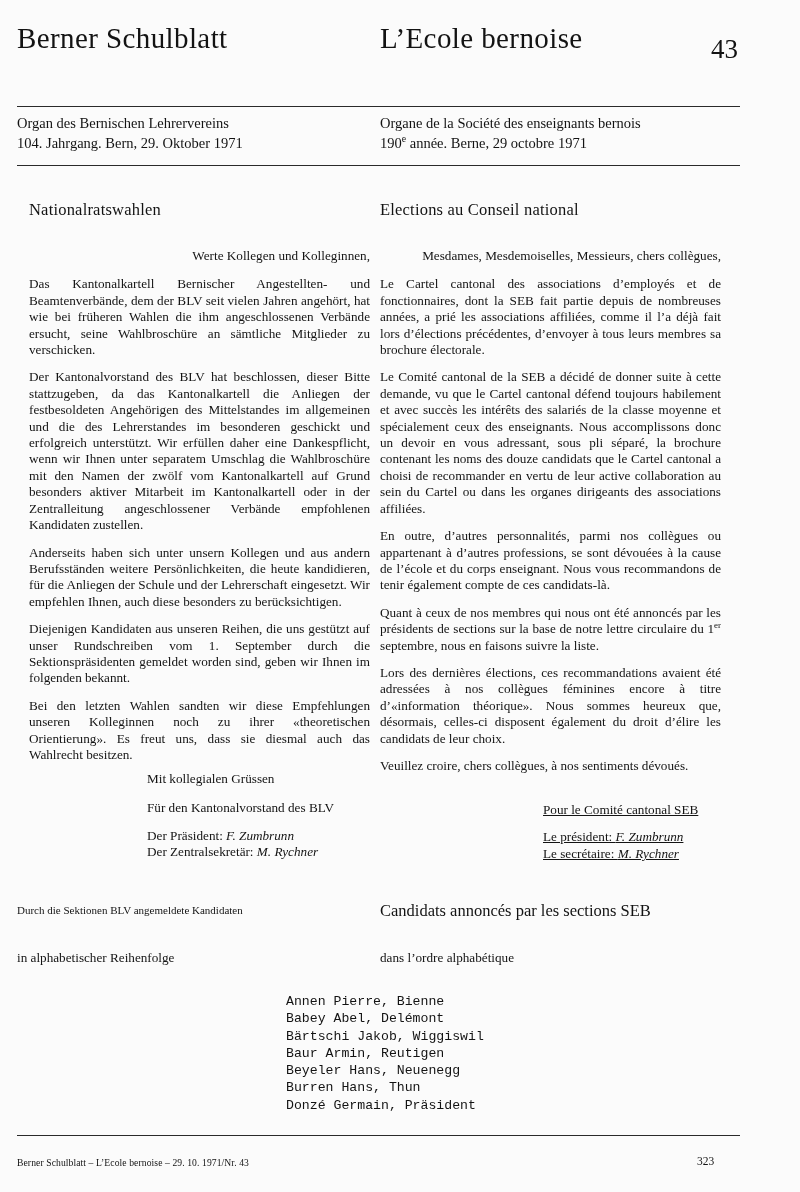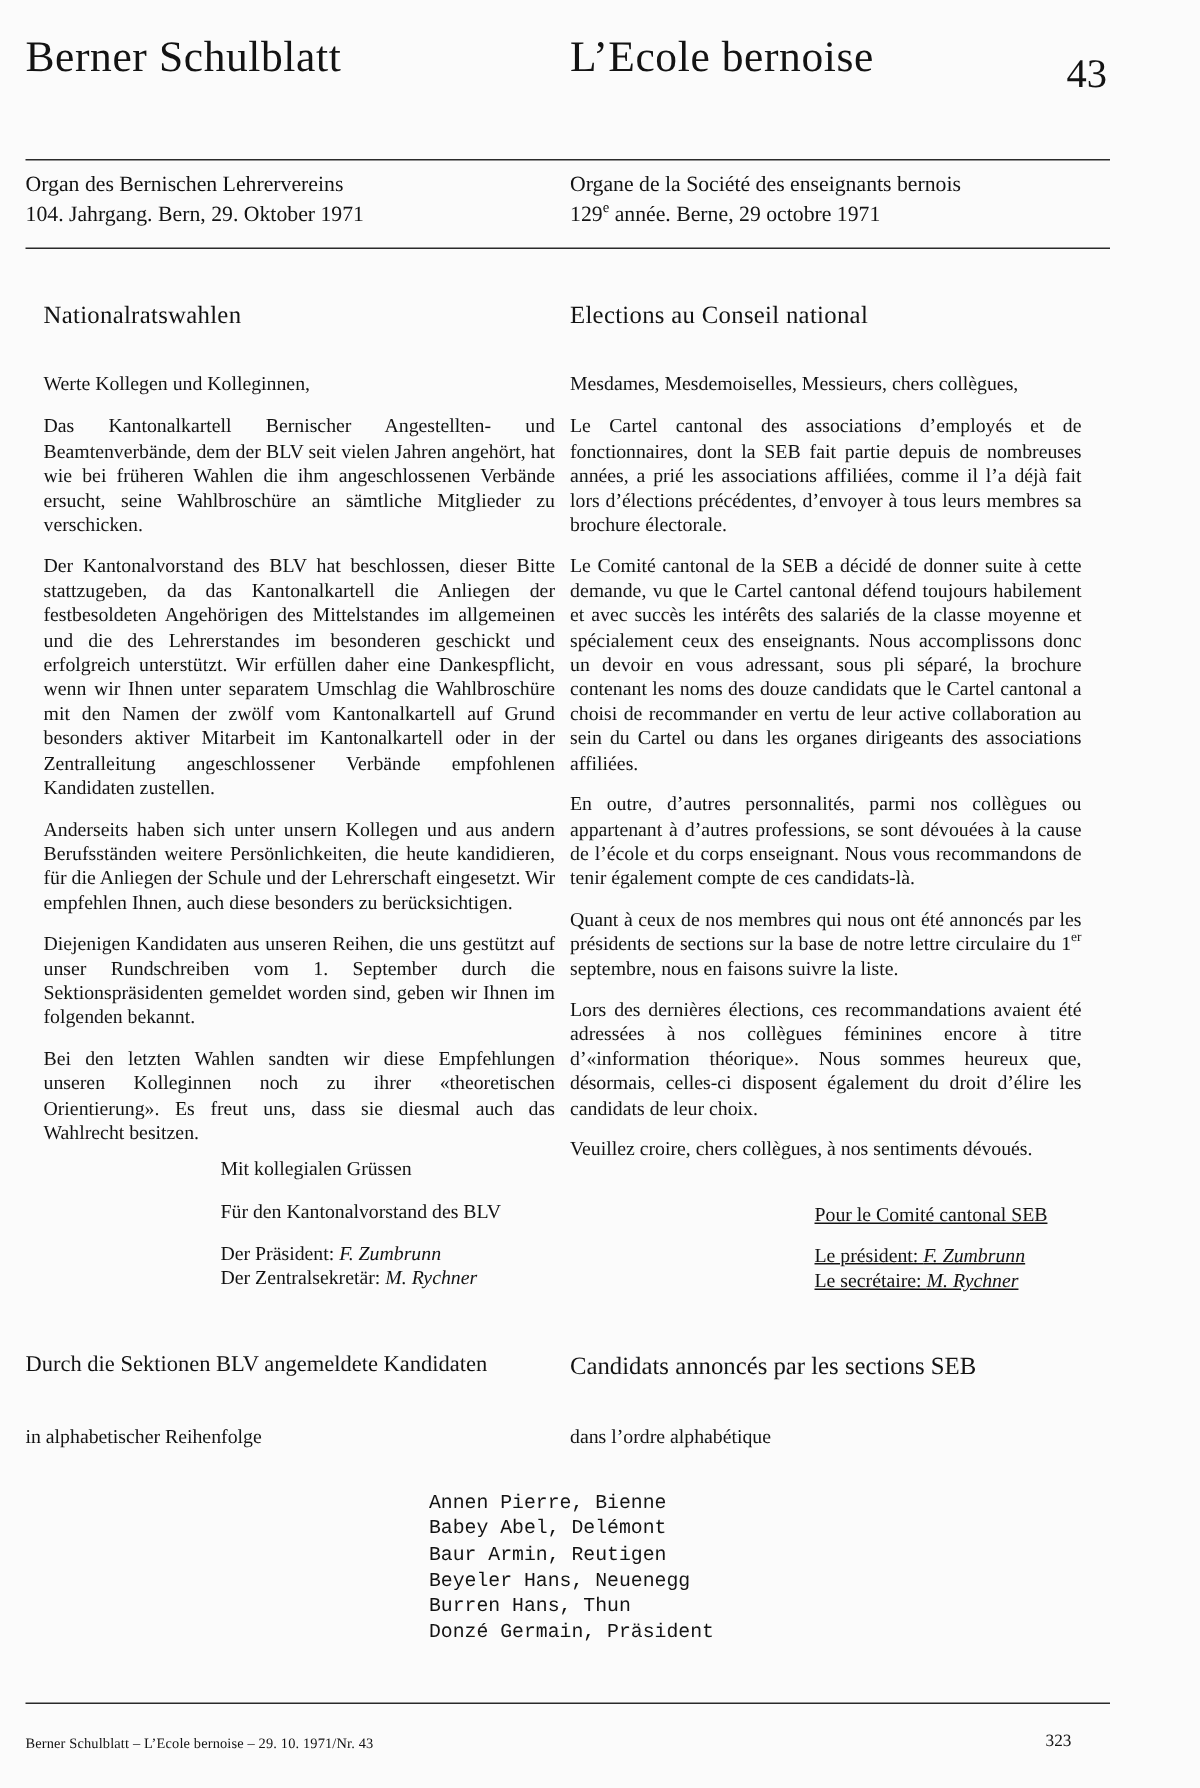--- a/index.html
+++ b/index.html
@@ -117,21 +117,21 @@
   }
   p.body {
     margin: 0 0 11px 0;
     font-size: 13.2px;
     line-height: 16.4px;
     text-align: justify;
     text-justify: inter-word;
     hyphens: manual;
   }
   p.body.salutation {
-    text-align: left;
+    text-align: right;
     margin-bottom: 12px;
     margin-top: 28px;
   }
   p.body.last { margin-bottom: 0; }
 
   
   .sig-de {
     position: absolute;
     left: 147px;
     top: 771px;
@@ -152,21 +152,21 @@
   .sig-gap { height: 13px; }
   .sig-gap2 { height: 11px; }
   .nm { font-style: italic; }
 
   
   .cand-head-de {
     position: absolute;
     left: 17px;
     top: 900px;
     width: 345px;
-    font-size: 15px;
+    font-size: 11px;
     line-height: 21px;
   }
   .cand-head-fr {
     position: absolute;
     left: 380px;
     top: 900px;
     width: 360px;
     font-size: 16.5px;
     line-height: 21px;
   }
@@ -227,21 +227,21 @@
 
   <div class="rule r1"></div>
 
   <div class="subhead">
     <div class="col-de">
       <div>Organ des Bernischen Lehrervereins</div>
       <div>104. Jahrgang. Bern, 29. Oktober 1971</div>
     </div>
     <div class="col-fr">
       <div>Organe de la Société des enseignants bernois</div>
-      <div><span>129</span><span class="sup">e</span><span> année. Berne, 29 octobre 1971</span></div>
+      <div><span>190</span><span class="sup">e</span><span> année. Berne, 29 octobre 1971</span></div>
     </div>
   </div>
 
   <div class="rule r2"></div>
 
   <div class="columns">
 
     <div class="col col-left">
       <h2 class="section-title">Nationalratswahlen</h2>
       <p class="body salutation">Werte Kollegen und Kolleginnen,</p>
@@ -282,20 +282,21 @@
 
   <div class="cand-head-de">Durch die Sektionen BLV angemeldete Kandidaten</div>
   <div class="cand-head-fr">Candidats annoncés par les sections SEB</div>
 
   <div class="cand-sub-de">in alphabetischer Reihenfolge</div>
   <div class="cand-sub-fr">dans l’ordre alphabétique</div>
 
   <ul class="cand-list">
     <li>Annen Pierre, Bienne</li>
     <li>Babey Abel, Delémont</li>
+    <li>Bärtschi Jakob, Wiggiswil</li>
     <li>Baur Armin, Reutigen</li>
     <li>Beyeler Hans, Neuenegg</li>
     <li>Burren Hans, Thun</li>
     <li>Donzé Germain, Präsident</li>
   </ul>
 
   <div class="rule r3"></div>
   <div class="footer-left">Berner Schulblatt – L’Ecole bernoise – 29. 10. 1971/Nr. 43</div>
   <div class="footer-right">323</div>
 

